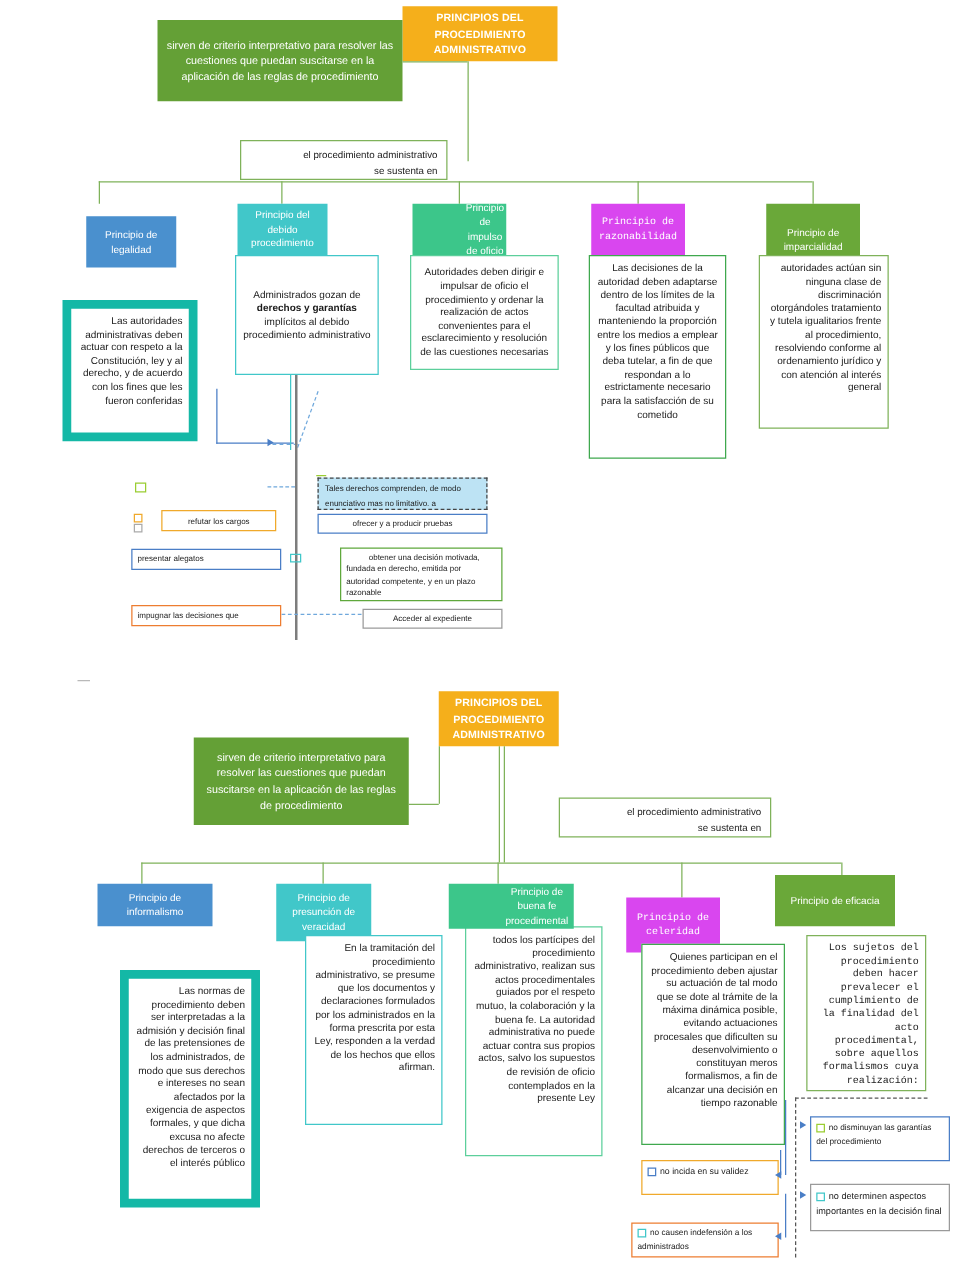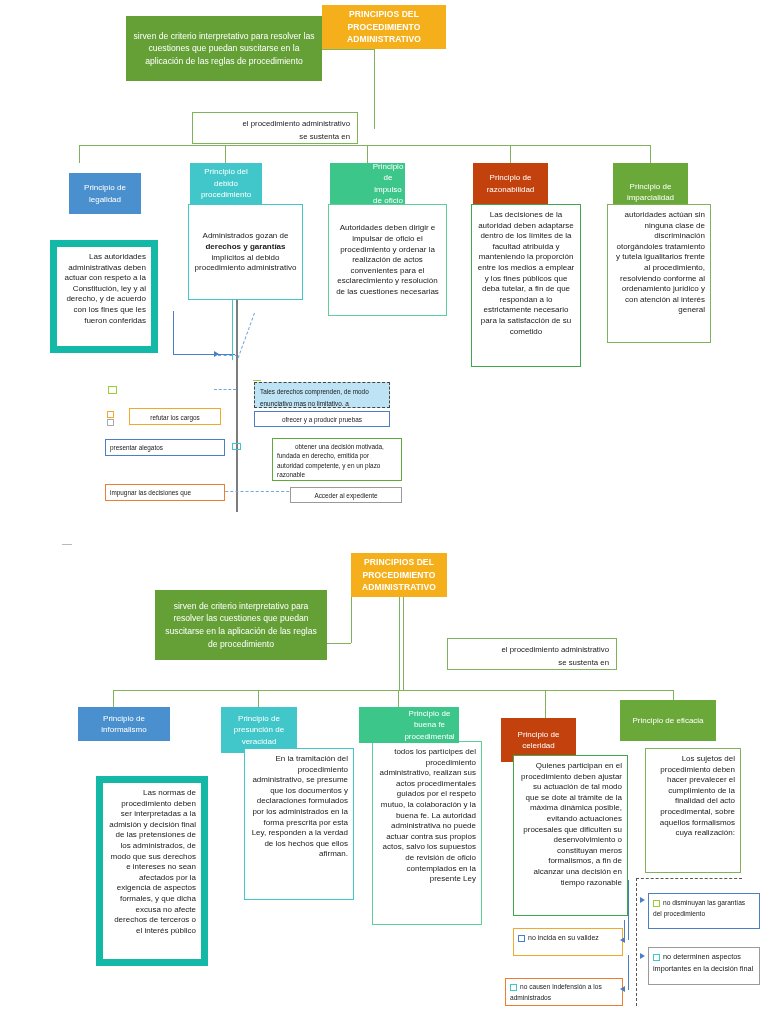--- a/index.html
+++ b/index.html
@@ -22,21 +22,21 @@
   
   .sustenta{border:1px solid #7FB25A;background:#ffffff;color:#1a1a1a;
     font-size:7.8px;line-height:13px;text-align:right;padding:4px 7px 4px 6px;}
 
   
   .p-head{color:#ffffff;font-size:8px;line-height:11.5px;text-align:center;
     display:flex;align-items:center;justify-content:center;padding:2px 3px;}
   .c-blue{background:#4A90CE;}
   .c-teal{background:#41C7C9;}
   .c-mint{background:#3CC68A;padding-left:44px;}
-  .c-green{background:#c2410c;}
+  .c-green{background:#d946ef;font-family:Liberation Mono, monospace;}
   .c-olive{background:#6AA839;}
 
   
   .p-body{background:#ffffff;color:#1a1a1a;font-size:8px;line-height:10.6px;
     text-align:right;padding:5px 5px 4px 5px;}
   .b-blue{border:7px solid #14b8a6;margin-top:36px;}
   .b-teal{border:1px solid #41C7C9;}
   .b-mint{border:1px solid #5CCF9B;}
   .b-green{border:1px solid #3FA84E;}
   .b-olive{border:1px solid #7FB25A;}
@@ -127,21 +127,21 @@
   </div>
   <div class="abs p-body b-teal center" style="left:188px;top:204px;width:115px;height:96px;display:flex;align-items:center;">
     <div>
       <span>Administrados gozan de </span><b>derechos y garantías</b><span> implícitos al debido procedimiento administrativo</span>
     </div>
   </div>
 
   <div class="abs p-head c-mint" style="left:330px;top:163px;width:75px;height:41px;">
     <span>Principio de impulso de oficio</span>
   </div>
-  <div class="abs p-body b-mint center" style="left:328px;top:204px;width:119px;height:112px;display:flex;align-items:center;">
+  <div class="abs p-body b-mint center" style="left:328px;top:204px;width:119px;height:92px;display:flex;align-items:center;">
     <span>Autoridades deben dirigir e impulsar de oficio el procedimiento y ordenar la realización de actos convenientes para el esclarecimiento y resolución de las cuestiones necesarias</span>
   </div>
 
   <div class="abs p-head c-green" style="left:473px;top:163px;width:75px;height:41px;">
     <span>Principio de razonabilidad</span>
   </div>
   <div class="abs p-body b-green center" style="left:471px;top:204px;width:110px;height:163px;">
     <span>Las decisiones de la autoridad deben adaptarse dentro de los límites de la facultad atribuida y manteniendo la proporción entre los medios a emplear y los fines públicos que deba tutelar, a fin de que respondan a lo estrictamente necesario para la satisfacción de su cometido</span>
   </div>
 
@@ -249,21 +249,21 @@
   <div class="abs p-head c-green" style="left:501px;top:718px;width:75px;height:44px;">
     <span>Principio de celeridad</span>
   </div>
   <div class="abs p-body b-green" style="left:513px;top:755px;width:115px;height:161px;">
     <span>Quienes participan en el procedimiento deben ajustar su actuación de tal modo que se dote al trámite de la máxima dinámica posible, evitando actuaciones procesales que dificulten su desenvolvimiento o constituyan meros formalismos, a fin de alcanzar una decisión en tiempo razonable</span>
   </div>
 
   <div class="abs p-head c-olive" style="left:620px;top:700px;width:96px;height:41px;">
     <span>Principio de eficacia</span>
   </div>
-  <div class="abs p-body b-olive" style="left:645px;top:748px;width:96px;height:125px;">
+  <div class="abs p-body b-olive" style="left:645px;top:748px;width:96px;height:125px;font-family:Liberation Mono, monospace;">
     <span>Los sujetos del procedimiento deben hacer prevalecer el cumplimiento de la finalidad del acto procedimental, sobre aquellos formalismos cuya realización:</span>
   </div>
 
   <div class="abs note n-amber" style="left:513px;top:928px;width:110px;height:28px;font-size:7px;line-height:11px;">
     <span class="bullet bl-blue"></span><span>no incida en su validez</span>
   </div>
 
   <div class="abs note n-orange" style="left:505px;top:978px;width:118px;height:28px;font-size:6.6px;line-height:10.5px;">
     <span class="bullet bl-cyan"></span><span>no causen indefensión a los administrados</span>
   </div>

